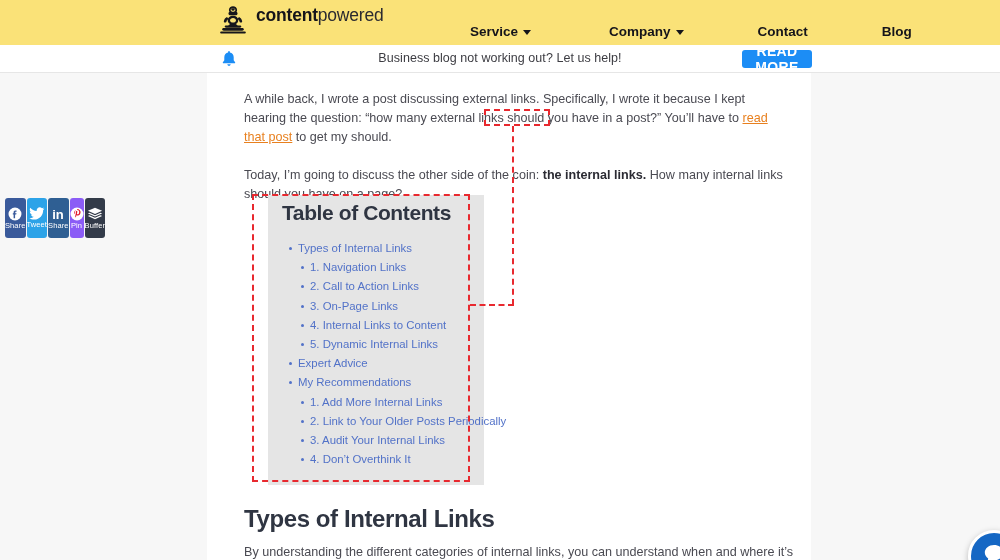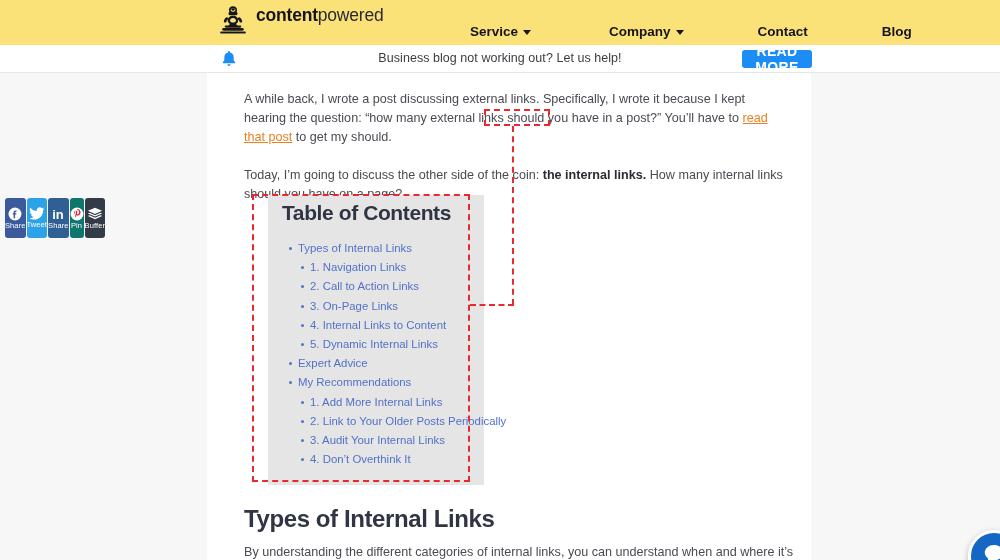--- a/index.html
+++ b/index.html
@@ -422,21 +422,21 @@
 
     <div class="share-btn" style="background:#2f5f93">
       <span>
         <svg viewBox="0 0 16 14" width="16" height="14" aria-hidden="true">
           <text x="8" y="12" font-family="Liberation Sans, sans-serif" font-size="13" font-weight="700" fill="#ffffff" text-anchor="middle">in</text>
         </svg>
       </span>
       <span class="s-label">Share</span>
     </div>
 
-    <div class="share-btn" style="background:#0f766e">
+    <div class="share-btn" style="background:#8b5cf6">
       <span>
         <svg viewBox="0 0 16 16" width="14" height="14" aria-hidden="true">
           <circle cx="8" cy="8" r="7.4" fill="#ffffff"></circle>
           <path fill="#e11b2b" d="M8.2 3.3c-2.3 0-3.5 1.5-3.5 3 0 .7.3 1.4.9 1.6.1 0 .2 0 .2-.1l.1-.4c0-.1 0-.2-.1-.2-.2-.3-.3-.6-.3-1.1 0-1.4 1.1-2.6 2.7-2.6 1.5 0 2.3.9 2.3 2.1 0 1.5-.7 2.8-1.7 2.8-.6 0-1-.5-.9-1.1.2-.7.5-1.4.5-1.9 0-.4-.2-.8-.7-.8-.6 0-1.1.6-1.1 1.4 0 .5.2.9.2.9l-.7 2.9c-.2.8-.03 2 0 2.1 0 .1.1.1.2 0 .1-.1.7-.9.9-1.6l.4-1.3c.2.4.8.7 1.4.7 1.8 0 3.1-1.7 3.1-3.9-.1-1.7-1.5-3.5-3.9-3.5z"></path>
         </svg>
       </span>
       <span class="s-label">Pin</span>
     </div>
 
     <div class="share-btn" style="background:#333b49">

